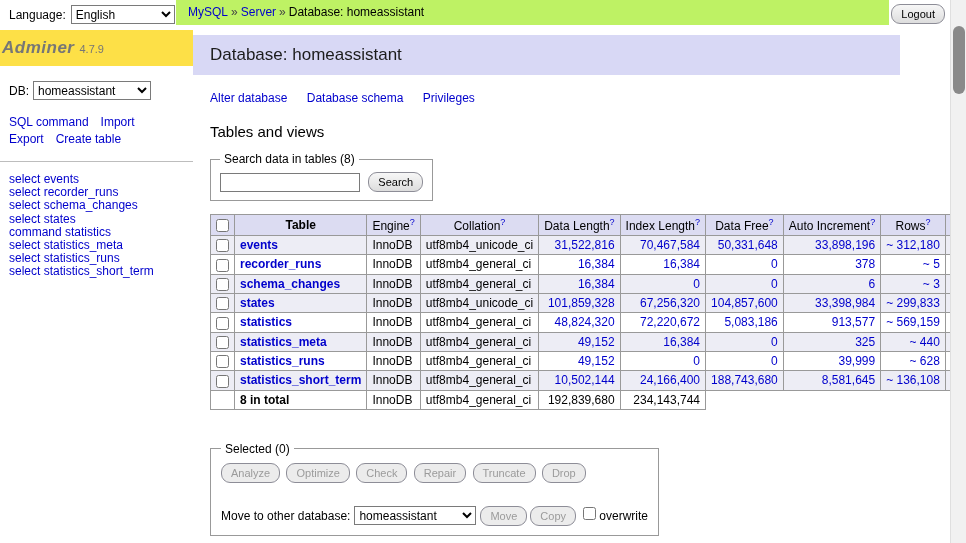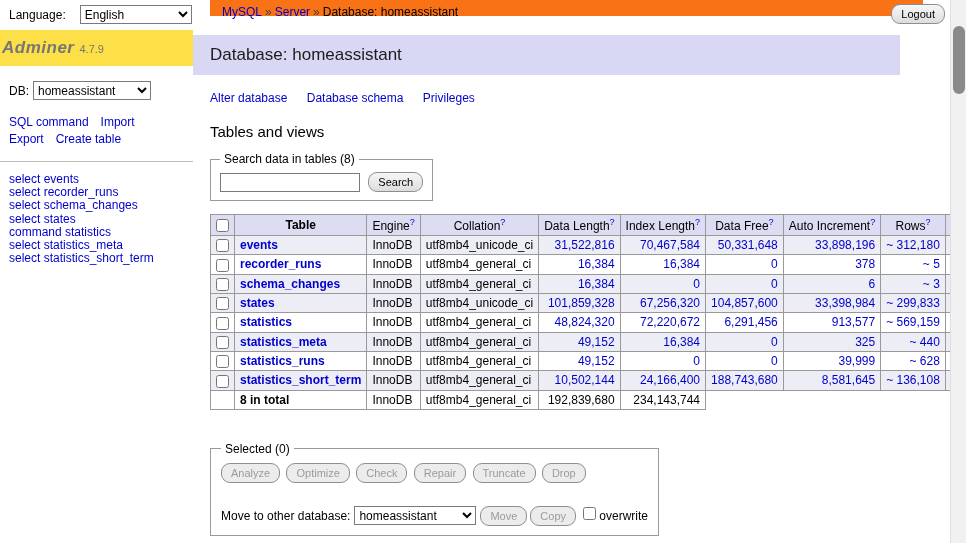--- a/index.html
+++ b/index.html
@@ -13,24 +13,24 @@
   select { font-size:12px; font-family:inherit; border:1px solid #7a7a7a; background:#fff; height:19px; }
   button {
     font-family:inherit; font-size:11px; padding:2px 9px; height:20px;
     border:1px solid #8d8d97; border-radius:9px;
     background:linear-gradient(#f7f7f7,#dddddd); color:#000; cursor:pointer;
   }
   button:disabled { color:#9b9b9b; background:#ececec; cursor:default; }
 
   
   .lang-bar { position:absolute; top:5px; left:9px; }
-  .lang-bar select { width:112px; margin-left:14px; }
+  .lang-bar select { width:104px; margin-left:5px; }
   .breadcrumb {
-    position:absolute; left:210px; top:0; width:713px; height:16px;
-    background:#f97316; padding:5px 12px;
+    position:absolute; left:176px; top:0; width:713px; height:25px;
+    background:#bef264; padding:5px 12px;
   }
   .breadcrumb .sep { color:#444; margin:0 3px; }
   .logout-btn { position:absolute; top:4px; right:21px; }
 
   
   .scrollbar { position:absolute; right:0; top:0; width:16px; height:543px; background:#f1f1f1; border-left:1px solid #dfdfdf; }
   .scroll-thumb { position:absolute; left:2px; top:26px; width:12px; height:68px; background:#8a8a8a; border-radius:6px; }
 
   
   .sidebar { position:absolute; left:0; top:30px; width:193px; }
@@ -108,20 +108,21 @@
     <a>SQL command</a><a>Import</a><br>
     <a>Export</a><a>Create table</a>
   </div>
   <div class="table-links">
     <a>select events</a>
     <a>select recorder_runs</a>
     <a>select schema_changes</a>
     <a>select states</a>
     <a>command statistics</a>
     <a>select statistics_meta</a>
+    <a>select statistics_runs</a>
     <a>select statistics_short_term</a>
   </div>
 </div>
 
 <div class="main">
   <div class="title-bar">Database: homeassistant</div>
   <div class="content">
     <div class="nav-links">
       <a>Alter database</a>
       <a>Database schema</a>
@@ -200,21 +201,21 @@
           <td class="num"><a>~ 299,833</a></td>
           <td></td>
         </tr>
         <tr>
           <td class="c-check"><input type="checkbox" style=""></td>
           <td><a class="tbl">statistics</a></td>
           <td>InnoDB</td>
           <td>utf8mb4_general_ci</td>
           <td class="num"><a>48,824,320</a></td>
           <td class="num"><a>72,220,672</a></td>
-          <td class="num"><a>6,291,456</a></td>
+          <td class="num"><a>5,083,186</a></td>
           <td class="num"><a>913,577</a></td>
           <td class="num"><a>~ 569,159</a></td>
           <td></td>
         </tr>
         <tr class="odd">
           <td class="c-check"><input type="checkbox" style=""></td>
           <td><a class="tbl">statistics_meta</a></td>
           <td>InnoDB</td>
           <td>utf8mb4_general_ci</td>
           <td class="num"><a>49,152</a></td>

